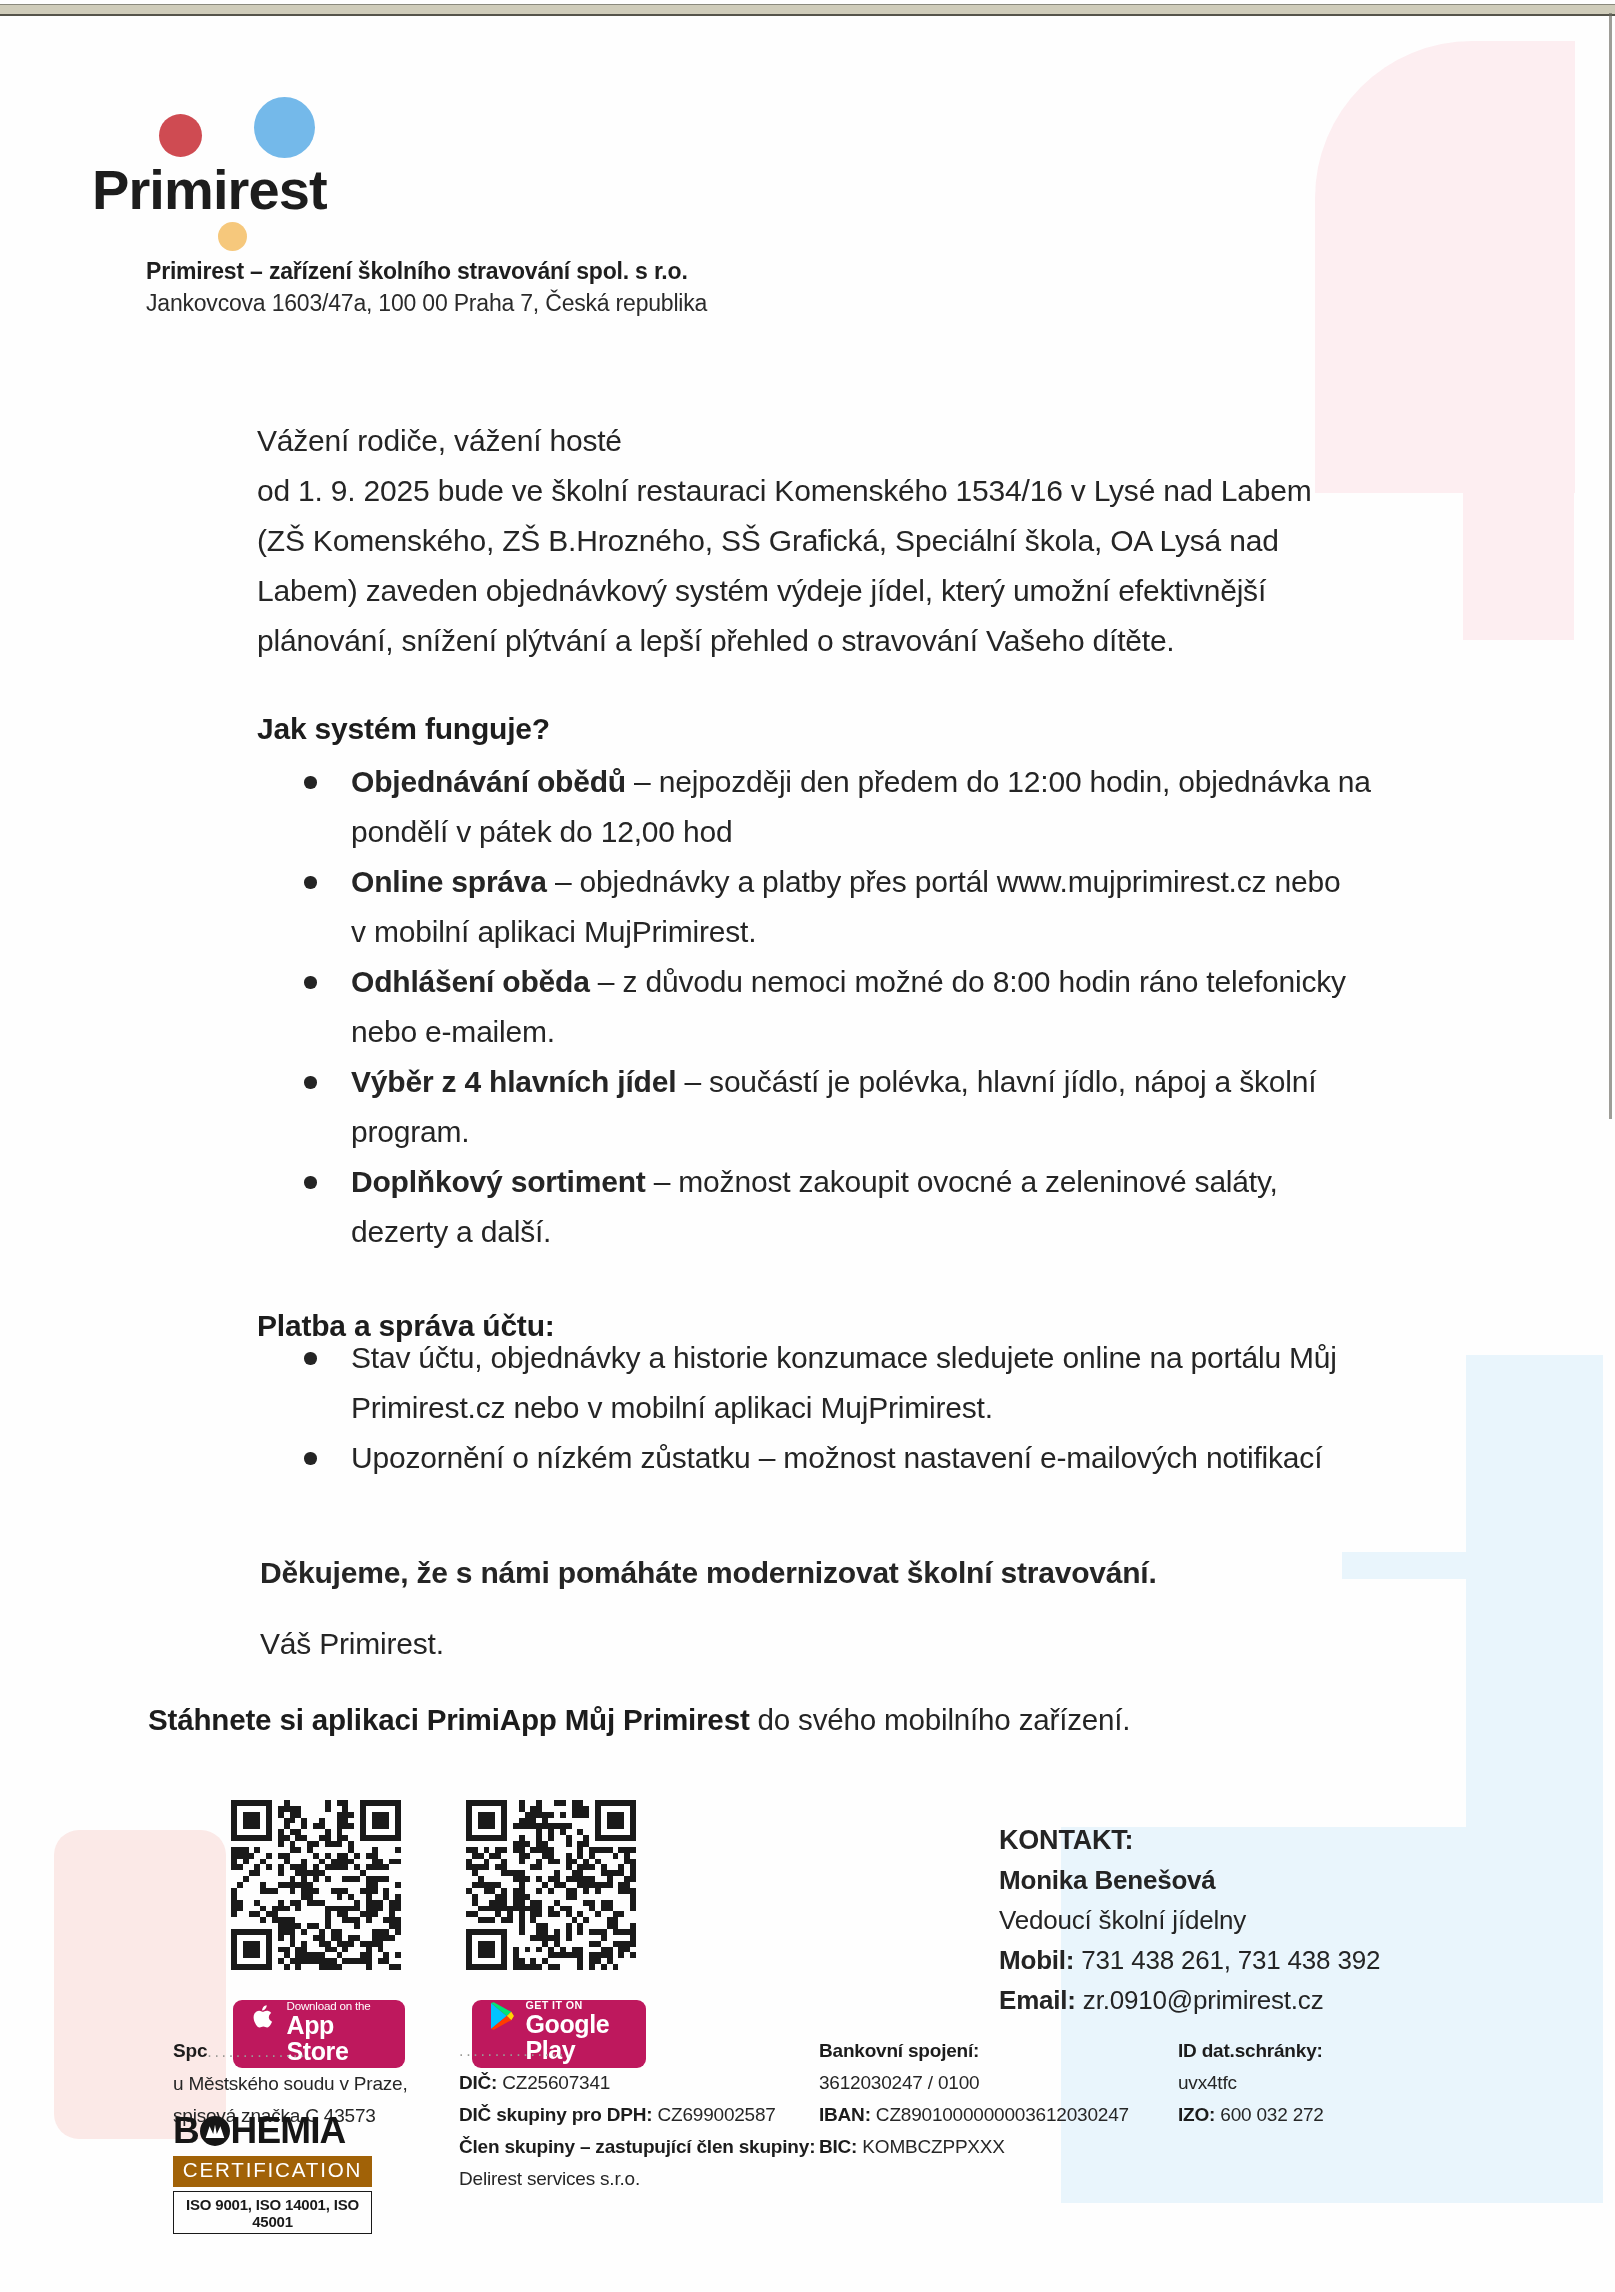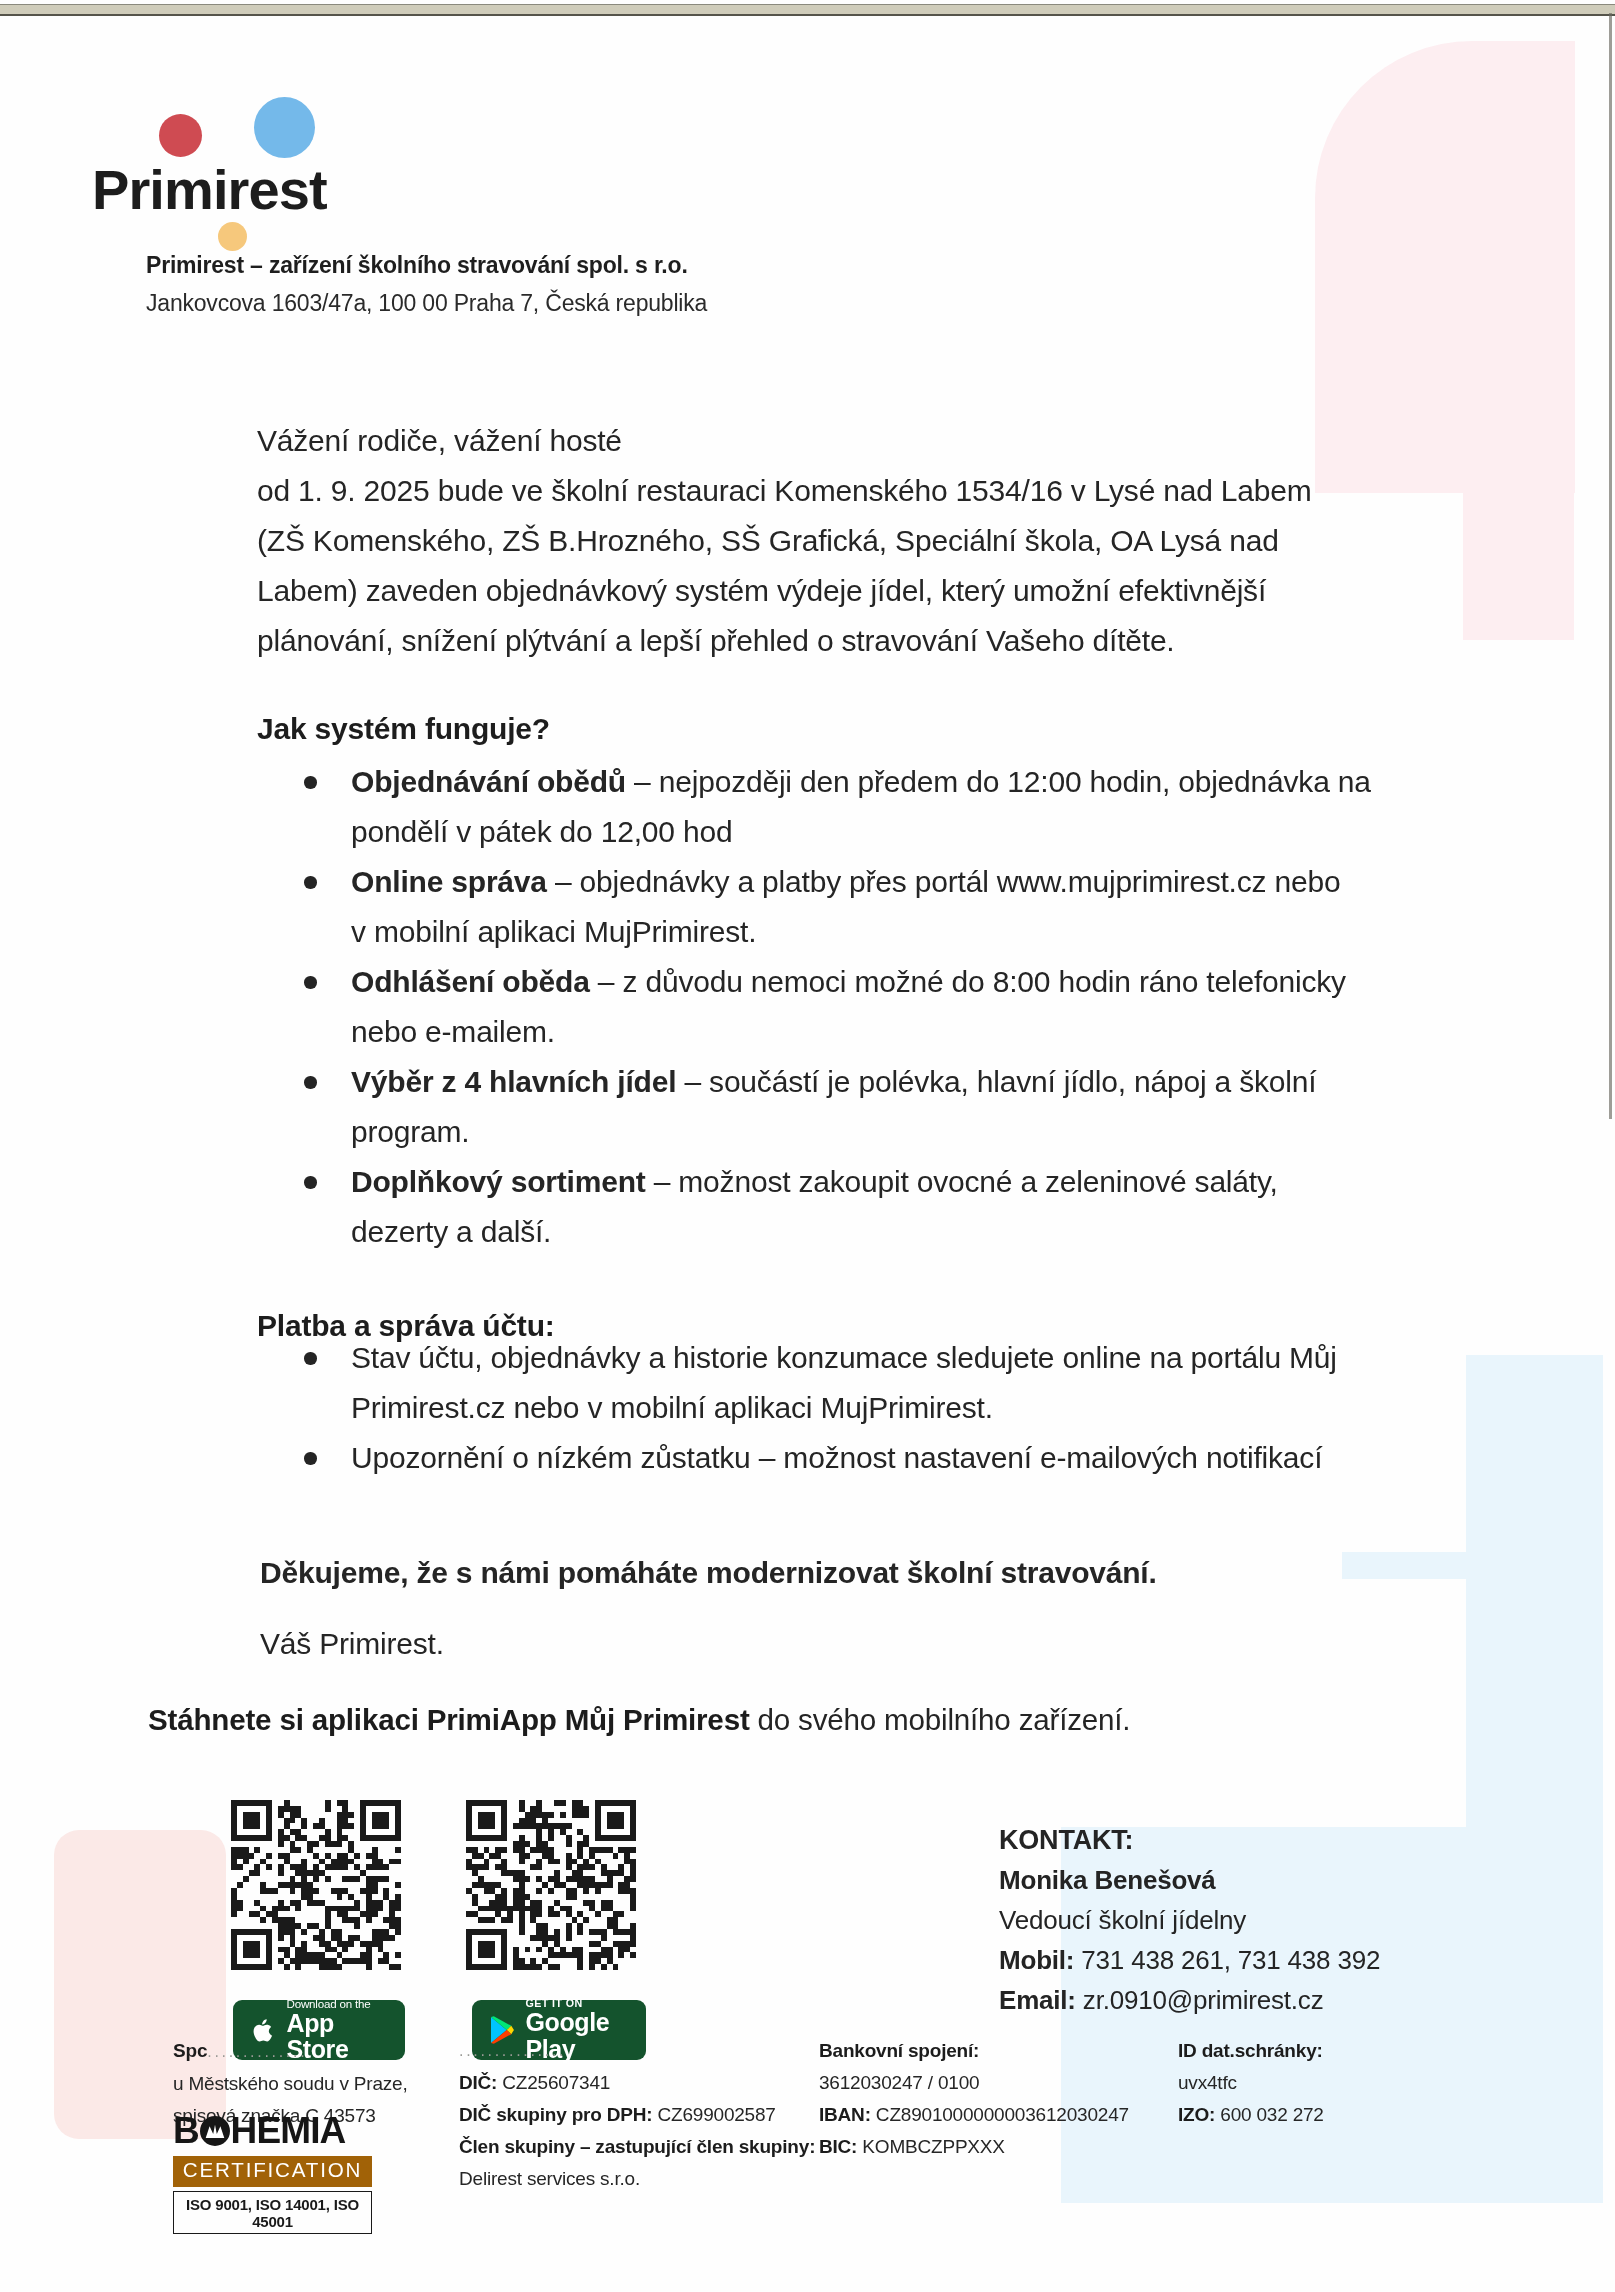--- a/index.html
+++ b/index.html
@@ -20,41 +20,41 @@
   .blue-col{left:1466px;top:1355px;width:137px;height:484px;background:#e9f5fc;}
   .blue-arm{left:1342px;top:1552px;width:126px;height:27px;background:#e9f5fc;}
   .blue-contact{left:1061px;top:1827px;width:542px;height:376px;background:#e9f5fc;}
   .pink-bottomleft{left:54px;top:1830px;width:172px;height:309px;background:#fbe9e7;border-radius:25px;}
   
   .logo-dot{position:absolute;border-radius:50%;}
   .dot-red{left:159px;top:114px;width:43px;height:43px;background:#cf4b52;}
   .dot-blue{left:254px;top:97px;width:61px;height:61px;background:#74b9ea;}
   .dot-yellow{left:218px;top:222px;width:29px;height:29px;background:#f6c87c;}
   .logo-word{position:absolute;left:92px;top:157px;font-size:56px;font-weight:600;color:#1d1d1d;letter-spacing:-0.9px;}
-  .company-line{position:absolute;left:146px;top:252px;font-size:23px;font-weight:700;color:#1e1e1e;}
+  .company-line{position:absolute;left:146px;top:258px;font-size:23px;font-weight:700;color:#1e1e1e;}
   .address-line{position:absolute;left:146px;top:290px;font-size:23px;color:#2a2a2a;}
   
   .bodyline{font-size:30px;line-height:50px;color:#252525;}
   .intro{position:absolute;left:257px;top:416px;width:1191px;}
   .h1{position:absolute;left:257px;top:712px;font-size:30px;font-weight:700;color:#1d1d1d;}
   .h2{position:absolute;left:257px;top:1309px;font-size:30px;font-weight:700;color:#1d1d1d;}
   .bullets1{position:absolute;left:257px;top:757px;width:1200px;}
   .bullets2{position:absolute;left:257px;top:1333px;width:1200px;}
   .bullet{position:relative;padding-left:94px;}
   .bullet .dot{position:absolute;left:47px;top:19px;width:12.5px;height:12.5px;border-radius:50%;background:#242424;}
   .closing{position:absolute;left:260px;top:1548px;font-weight:bold;}
   .signature{position:absolute;left:260px;top:1619px;}
   .download-line{position:absolute;left:148px;top:1703px;font-size:29.6px;}
   .download-line b{color:#1c1c1c;}
   
   .qr{position:absolute;width:170px;height:170px;top:1800px;}
   .qr svg{width:100%;height:100%;}
   .qr1{left:231px;} .qr2{left:466px;}
-  .store-badge{position:absolute;top:2000px;height:60px;background:#14532d;border-radius:9px;
-    display:flex;align-items:center;color:#fff;box-sizing:border-box;padding:0 12.5px;}
+  .store-badge{position:absolute;top:2000px;height:68px;background:#be185d;border-radius:9px;
+    display:flex;color:#fff;box-sizing:border-box;padding:0 12.5px;}
   .badge-apple{left:233px;width:172px;}
   .badge-google{left:472px;width:174px;}
   .badge-icon{width:32px;height:32px;margin-right:9px;flex:0 0 auto;}
   .badge-text{display:flex;flex-direction:column;line-height:1.05;}
   .badge-small{font-size:11.6px;} .badge-big{font-size:25px;font-weight:600;letter-spacing:-0.4px;}
   .badge-google .badge-small{font-size:10.7px;font-weight:700;letter-spacing:0.4px;}
   
   .fcol{position:absolute;top:2035px;font-size:19px;line-height:32px;color:#262626;}
   .fcol b{font-weight:700;color:#1c1c1c;}
   .fcol1{left:173px;} .fcol2{left:459px;} .fcol3{left:819px;} .fcol4{left:1178px;}

